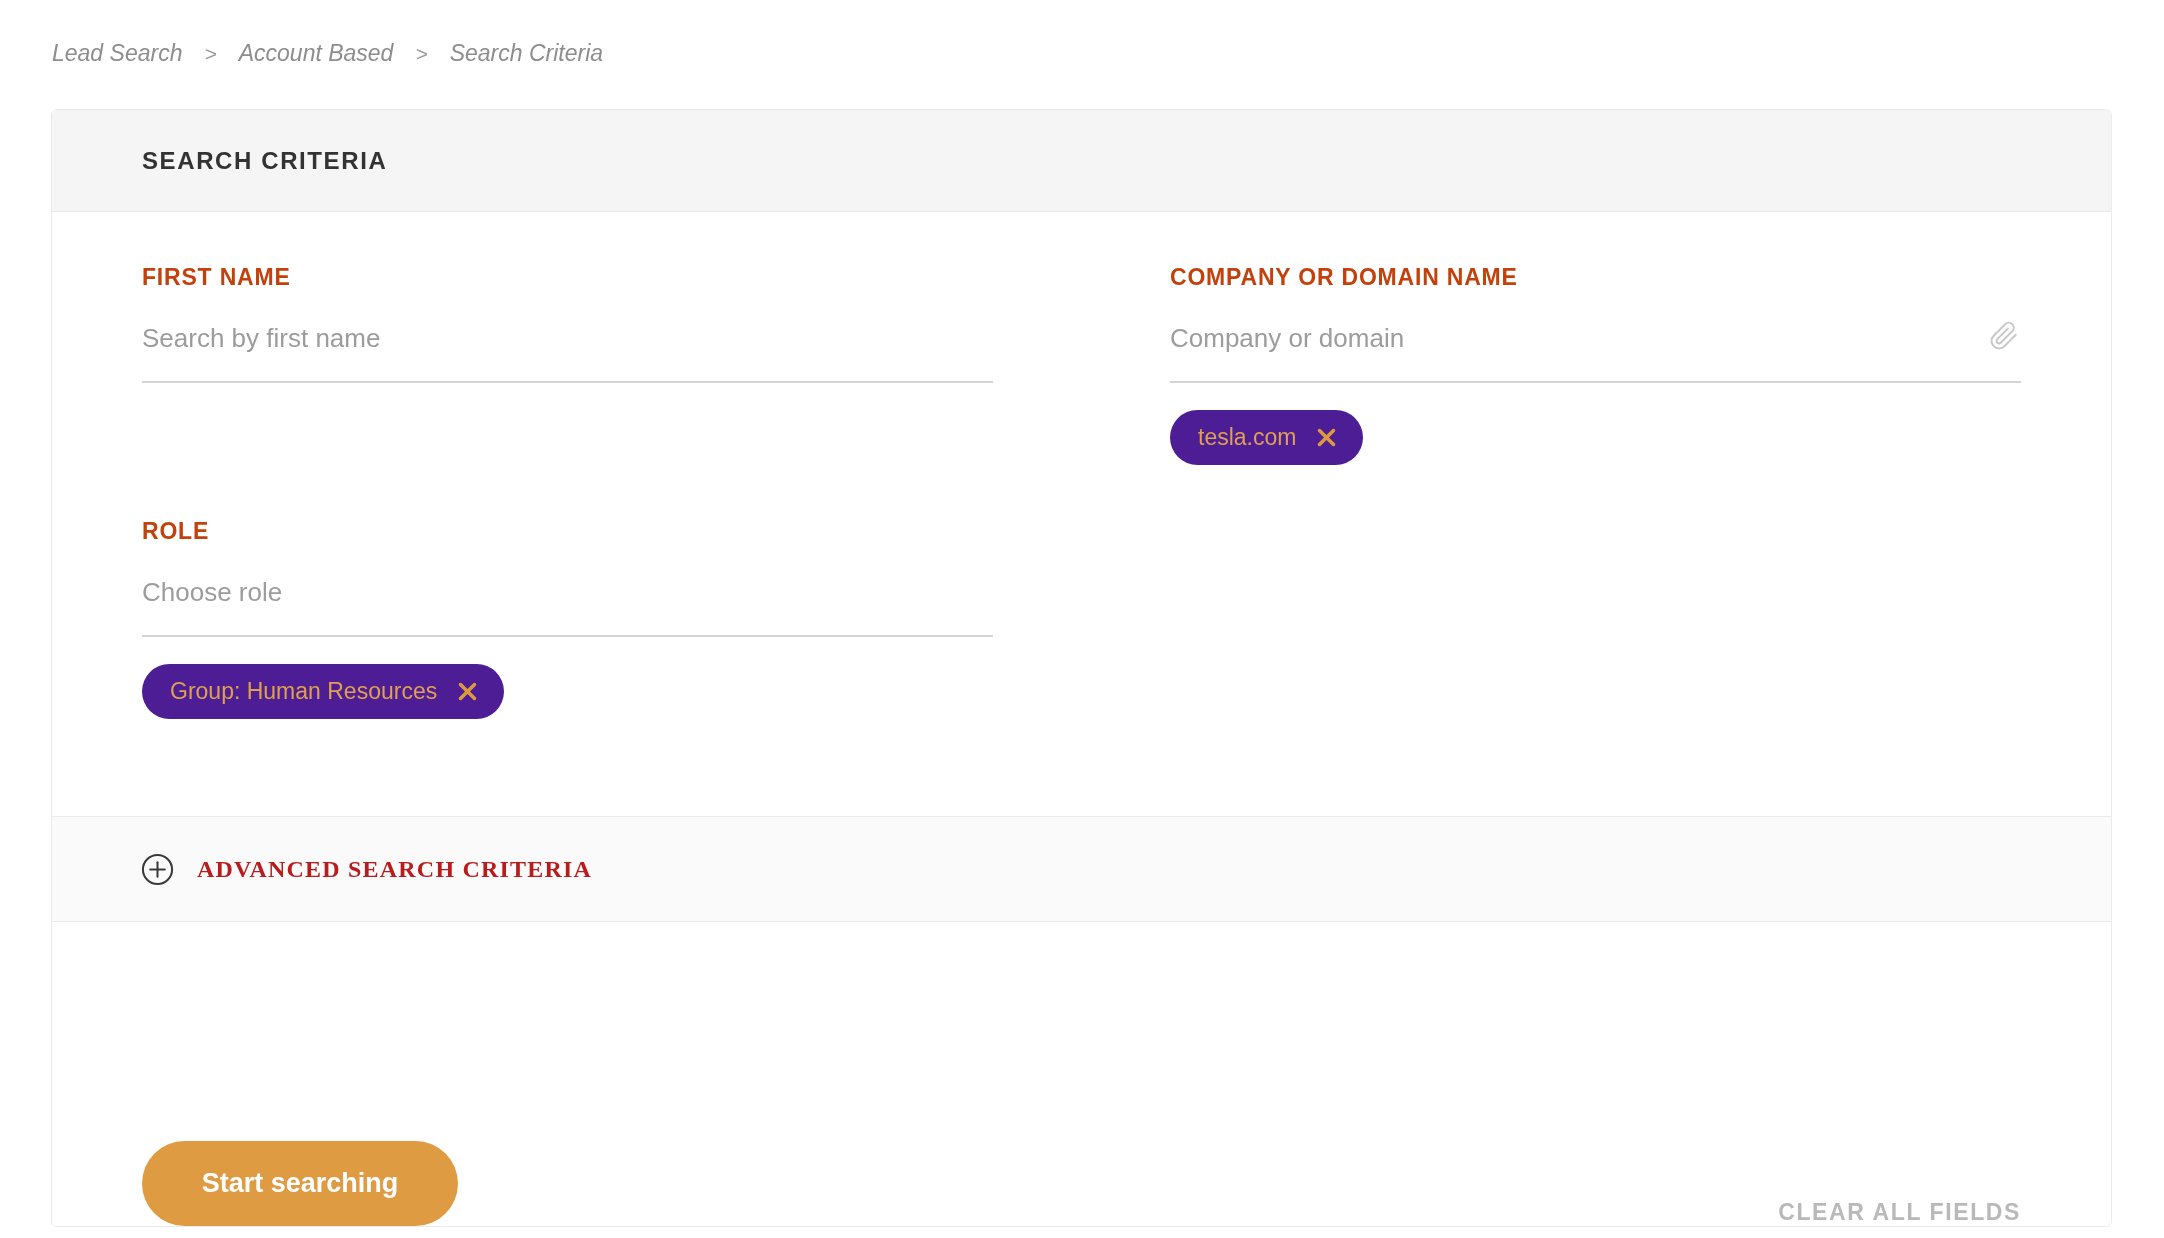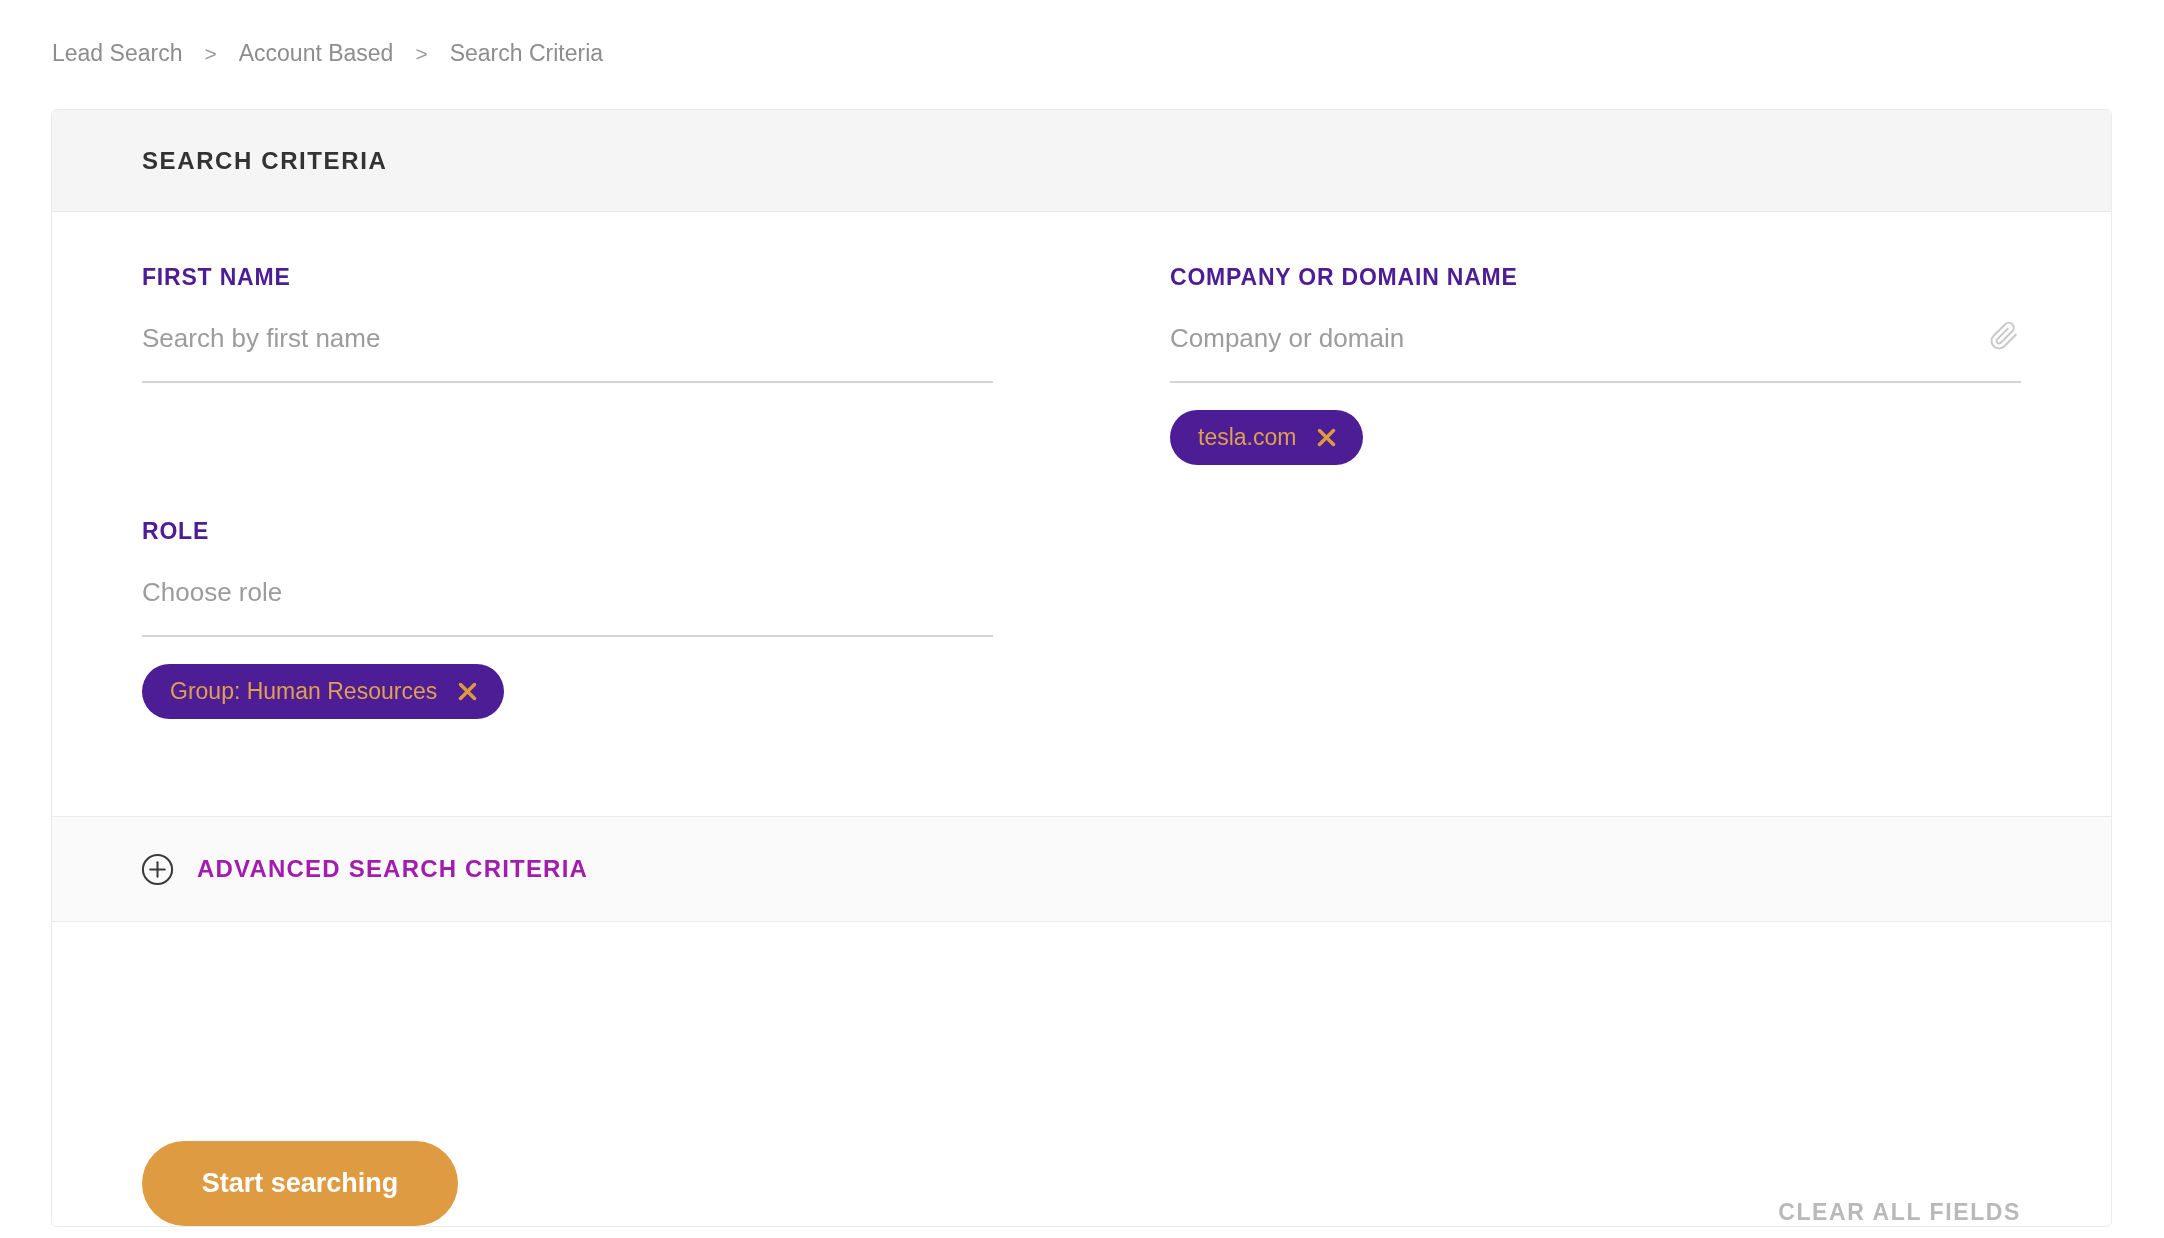--- a/index.html
+++ b/index.html
@@ -13,20 +13,21 @@
   }
 
   
   .breadcrumb {
     display: flex;
     align-items: center;
     gap: 22px;
     padding: 40px 0 0 52px;
     font-size: 23px;
     color: #8d8d8d;
+    font-style: italic;
   }
   .breadcrumb .crumb { cursor: pointer; }
   .breadcrumb .sep { color: #9a9a9a; font-size: 21px; }
 
   
   .card {
     margin: 42px 51px 0 51px;
     width: 2061px;
     border: 1px solid #ebebeb;
     border-radius: 6px;
@@ -54,21 +55,21 @@
     padding: 0 90px 96px 90px;
     display: grid;
     grid-template-columns: 1fr 1fr;
     column-gap: 177px;
   }
   .field { margin-top: 52px; }
   .field-label {
     font-size: 23px;
     font-weight: 700;
     letter-spacing: 0.8px;
-    color: #4c1d95;
+    color: #c2410c;
   }
   .input-wrap { position: relative; margin-top: 32px; }
   .input-wrap input {
     width: 100%;
     border: none;
     border-bottom: 2px solid #d4d4d4;
     outline: none;
     font-family: "Liberation Sans", "DejaVu Sans", sans-serif;
     font-size: 26px;
     color: #555;
@@ -115,21 +116,22 @@
     align-items: center;
     padding-left: 88px;
     gap: 22px;
     cursor: pointer;
   }
   .plus-icon { width: 35px; height: 35px; color: #3a3a3a; }
   .advanced-label {
     font-size: 24px;
     font-weight: 700;
     letter-spacing: 1.2px;
-    color: #a21caf;
+    color: #b91c1c;
+    font-family: Liberation Serif, serif;
   }
 
   
   .actions {
     height: 304px;
     display: flex;
     align-items: flex-end;
     justify-content: space-between;
     padding: 0 90px;
     background: #ffffff;

